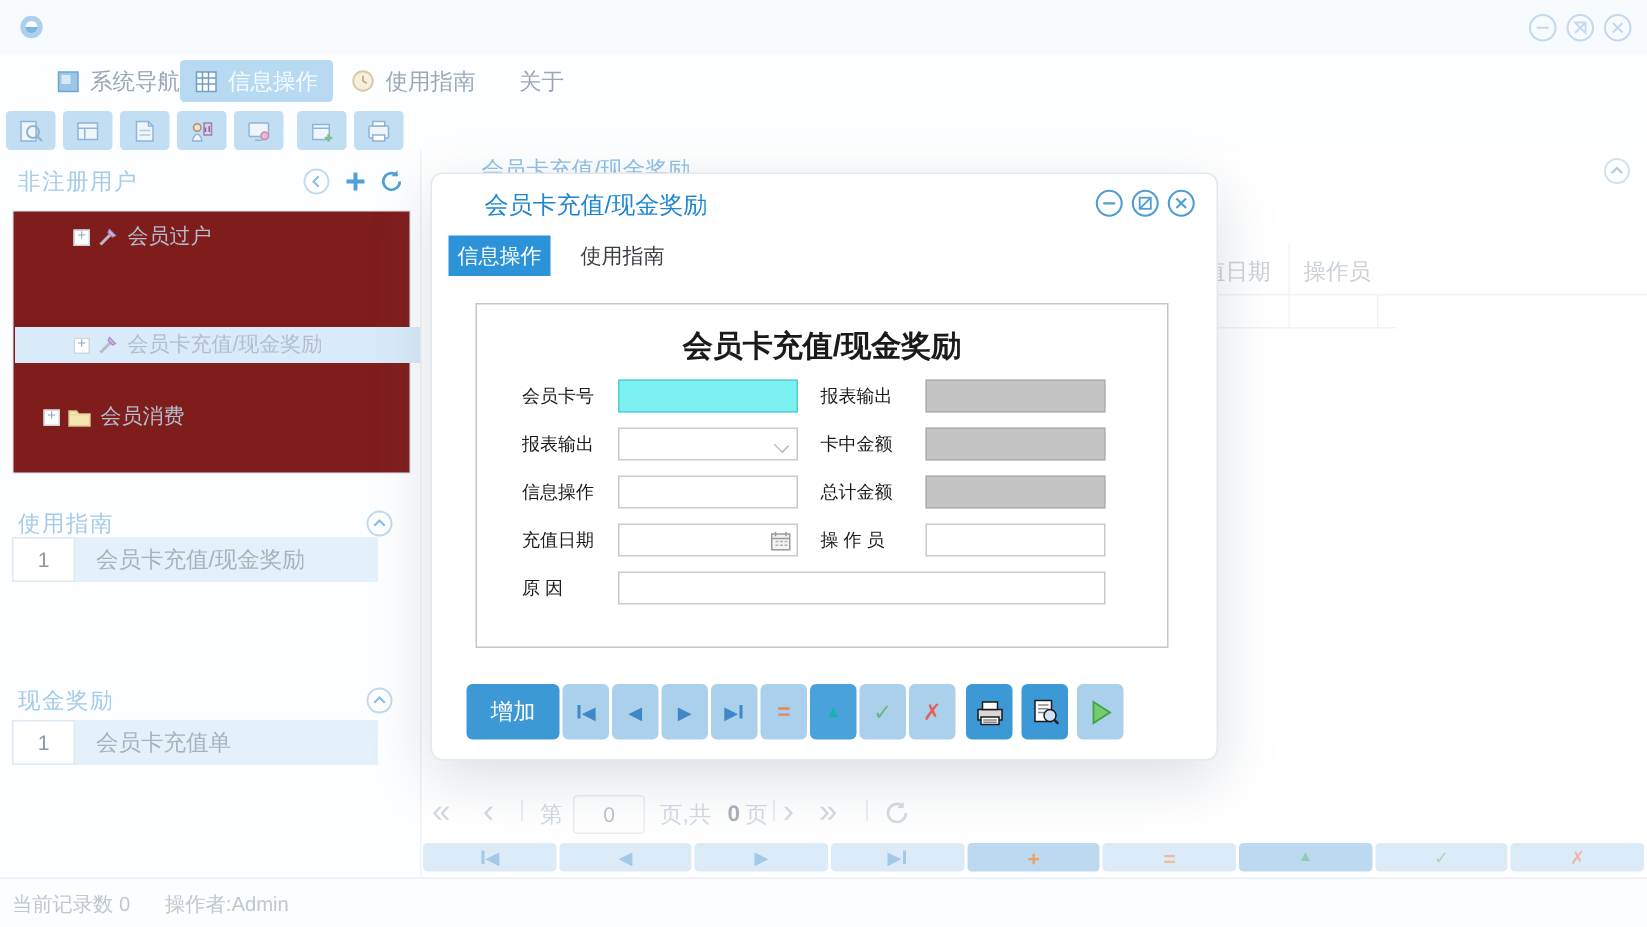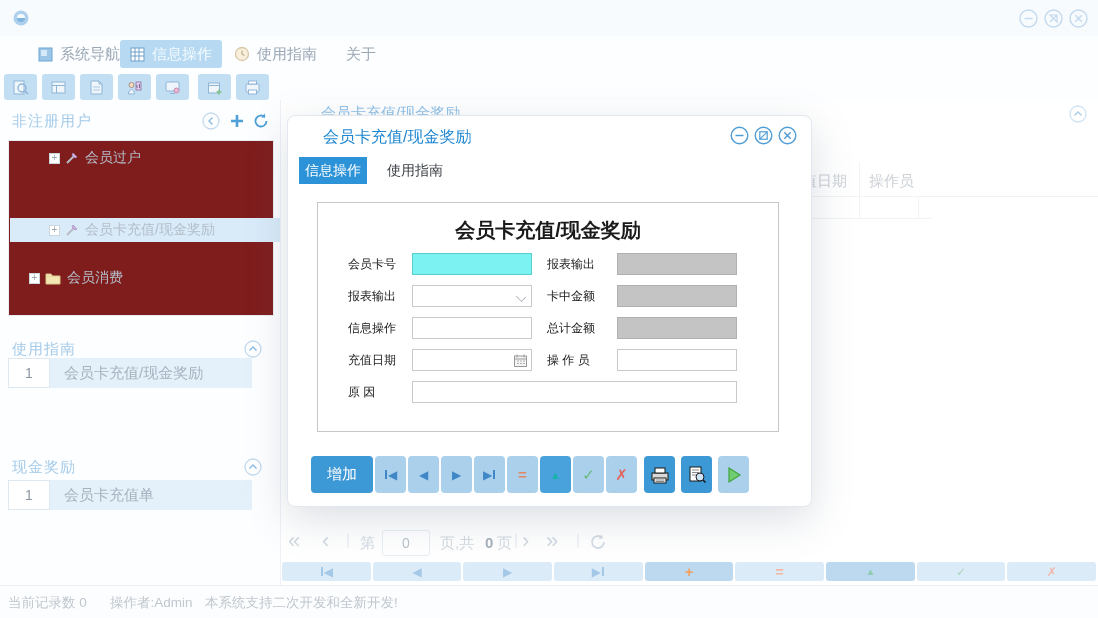--- a/index.html
+++ b/index.html
@@ -347,21 +347,20 @@
       <span style="color:#abd6b8">✓</span>
     </div>
   <div class="botbtn">
       <span style="color:#f0b6ae">✗</span>
     </div>
 </div>
 
 <div class="statusbar">
   <span class="status-item" style="left:8px">当前记录数 0</span>
   <span class="status-item" style="left:110px">操作者:Admin</span>
-  <span class="status-item" style="left:205px">本系统支持二次开发和全新开发!</span>
 </div>
 
 <div class="modal">
   <span class="modal-title">会员卡充值/现金奖励</span>
   <span class="modal-ctl">
     <span>
         <svg width="19" height="19" viewBox="0 0 19 19">
           <circle cx="9.5" cy="9.5" r="8.3" fill="none" stroke="#4f9dd4" stroke-width="1.4"></circle>
           <path d="M5.5 9.5h8" stroke="#4f9dd4" stroke-width="1.5"></path>
         </svg>

